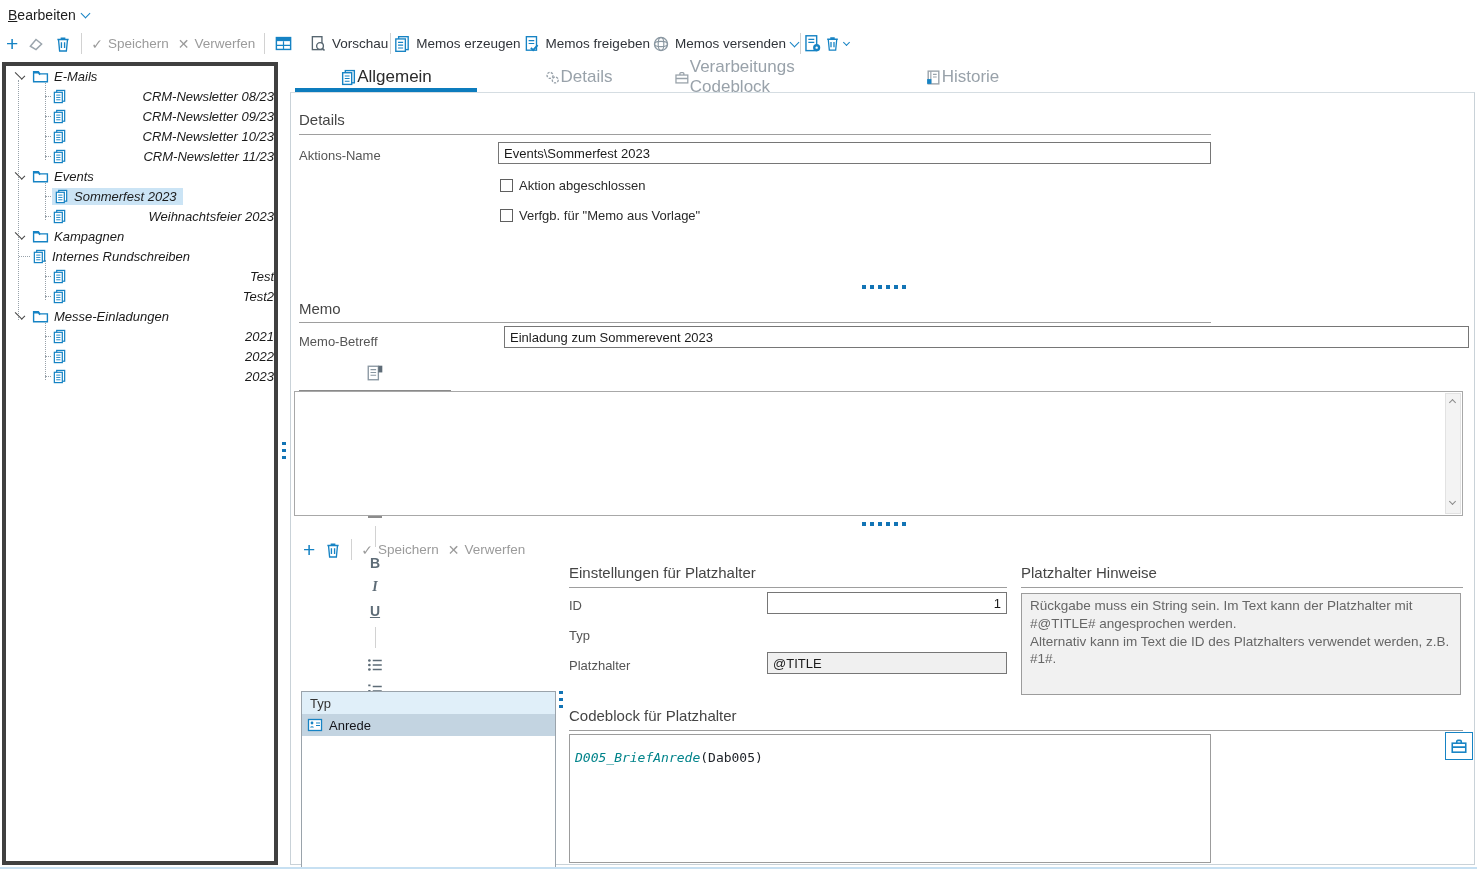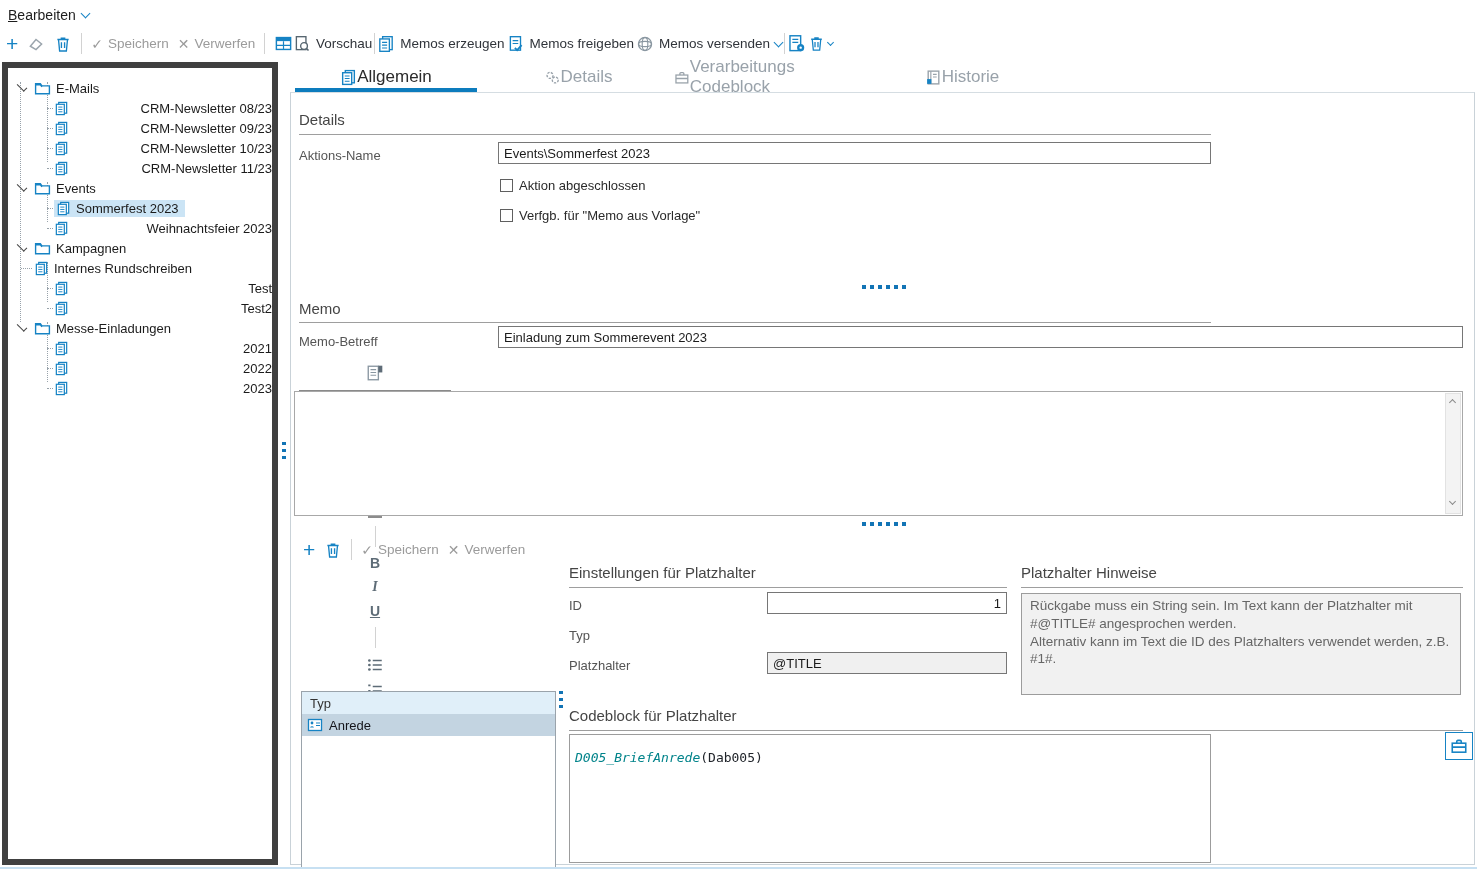--- a/index.html
+++ b/index.html
@@ -20,21 +20,21 @@
   .glyph { font-size:14px; line-height:1; }
   .glyph.grey { color:#9b9b9b; }
   .plus-glyph { font-size:21px; font-weight:400; color:#1683c4; line-height:18px; }
 
   
   .menu-item { display:inline-flex; align-items:center; gap:6px; cursor:default; }
   .menu-label { display:inline-block; font-size:14px; color:#1d1d1d; }
   .menu-label::first-letter { text-decoration:underline; }
 
   
-  .tree-panel { left:2px; top:62px; width:276px; height:803px; border:6px solid #404040; padding-top:10px; overflow:hidden; }
+  .tree-panel { left:2px; top:62px; width:276px; height:803px; border:4px solid #404040; padding-top:0; overflow:hidden;font-style:italic; }
   .trow { position:relative; height:20px; display:flex; align-items:center; font-size:13px; color:#1b1b1b; white-space:nowrap; }
   .trow .exp { margin-left:9px; margin-right:7px; width:10px; }
   .trow.lvl1 { padding-left:46px;justify-content:space-between; }
   .trow.lvl0m { padding-left:26px; }
   .trow.lvl1::before { content:""; position:absolute; left:39px; top:10px; width:6px; border-top:1px dotted #98a2aa; }
   .trow.lvl0m::before { content:""; position:absolute; left:13px; top:10px; width:11px; border-top:1px dotted #98a2aa; }
   .trow .ticon { margin-right:5px; flex:0 0 auto; display:inline-flex; }
   .trow .sel-wrap { display:inline-flex; align-items:center; padding:1px 6px 1px 2px; }
   .trow.selected .sel-wrap { background:#cbe4f5; }
   .vguide { border-left:1px dotted #98a2aa; width:0; }
@@ -114,21 +114,21 @@
       <span class="tb-label grey">Verwerfen</span>
     </span>
     <span class="divider"></span>
     <svg width="19" height="19" viewBox="0 0 16 16">
         <rect x="2" y="3" width="12" height="10" fill="#fff" stroke="#1683c4" stroke-width="1.2"></rect>
         <rect x="2" y="3" width="12" height="3" fill="#1683c4"></rect>
         <path d="M8 6 v7 M2 9.5 h12" stroke="#1683c4" stroke-width="1"></path>
       </svg>
   </div>
 
-  <div class="abs tb" style="left:293px; top:33px; gap:2px;">
+  <div class="abs tb" style="left:309px; top:33px; gap:2px;">
     <span class="tb" style="gap:5px;">
       <svg width="18" height="18" viewBox="0 0 16 16">
           <rect x="3" y="1.5" width="8.5" height="11.5" fill="#fff" stroke="#56656f" stroke-width="1.2"></rect>
           <circle cx="9.8" cy="9.8" r="3" fill="#fff" stroke="#56656f" stroke-width="1.2"></circle>
           <path d="M11.8 11.8 L13.8 13.8" stroke="#56656f" stroke-width="1.4"></path>
         </svg>
       <span class="tb-label">Vorschau</span>
     </span>
     <span class="divider"></span>
     <span class="tb" style="gap:5px;">
@@ -386,21 +386,21 @@
     </div>
     <div class="abs cb-row" style="left:209px; top:115px;">
       <span class="checkbox"></span>
       <span>Verfgb. für "Memo aus Vorlage"</span>
     </div>
     <div class="abs dots-h" style="left:571px; top:192px;"></div>
 
     <div class="abs section-title" style="left:8px; top:207px;">Memo</div>
     <div class="abs hr" style="left:8px; top:229px; width:912px;"></div>
     <div class="abs field-label" style="left:8px; top:241px;">Memo-Betreff</div>
-    <input class="abs text-input" style="left: 207px; top: 233px; width: 965px;" value="Einladung zum Sommerevent 2023">
+    <input class="abs text-input" style="left: 213px; top: 233px; width: 965px;" value="Einladung zum Sommerevent 2023">
 
     <div class="abs tb" style="left:8px; top:271px; gap:8px;flex-direction:column;">
       <svg width="18" height="18" viewBox="0 0 16 16">
           <rect x="2" y="2" width="9" height="12" fill="#fff" stroke="#8a97a1" stroke-width="1.2"></rect>
           <path d="M4 5 h5 M4 7.5 h5 M4 10 h5" stroke="#8a97a1" stroke-width="1"></path>
           <rect x="11" y="1.5" width="3.5" height="6" fill="#5e6c77"></rect>
         </svg>
       <div class="combo" style="width:152px;">
         <span>Segoe UI</span>
         <span class="chev small"></span>

